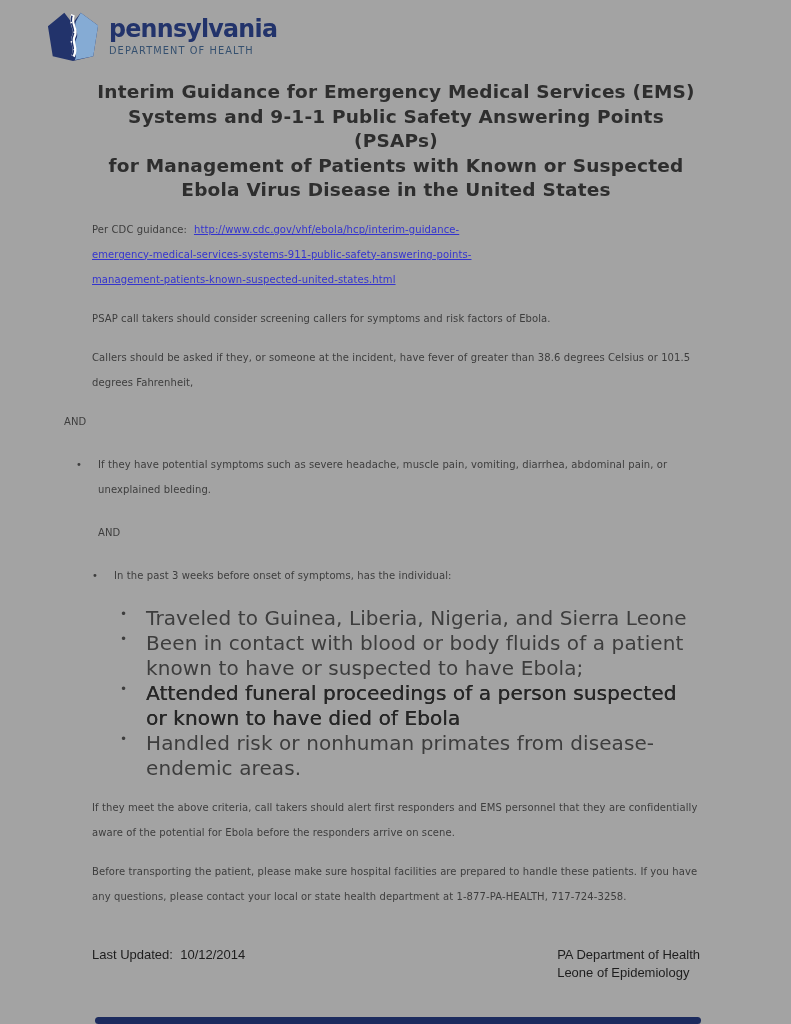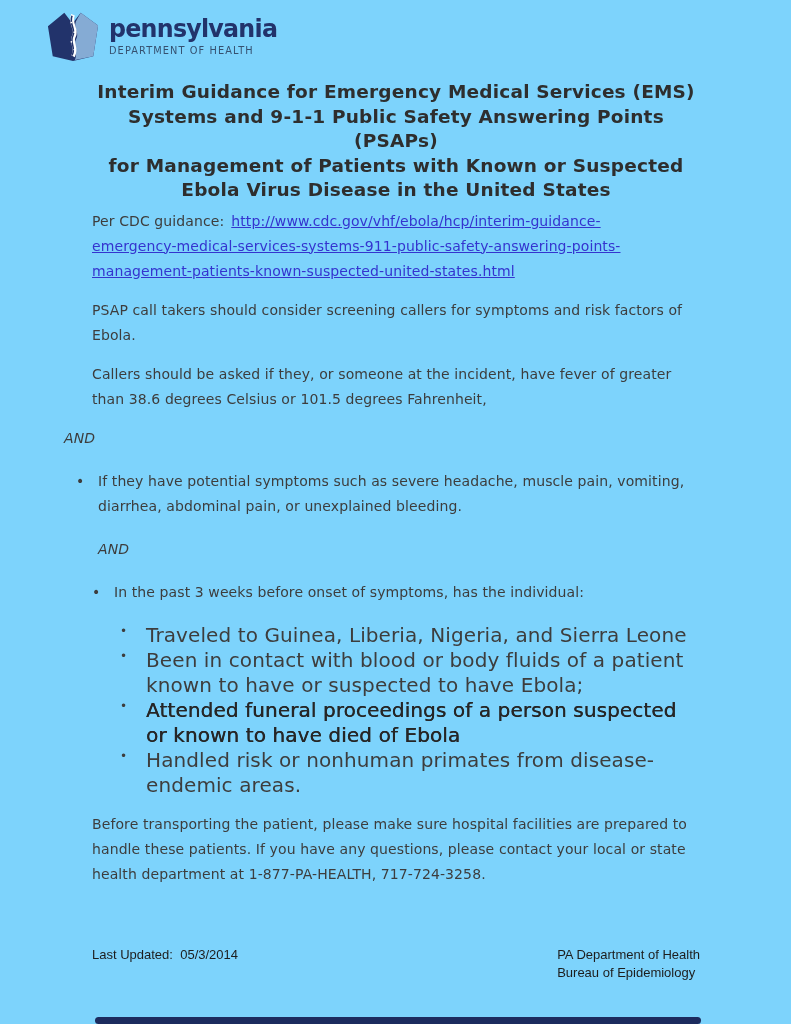--- a/index.html
+++ b/index.html
@@ -1,20 +1,20 @@
 <!DOCTYPE html>
 <html><head>
 <meta charset="utf-8">
 <style>
   * { margin:0; padding:0; box-sizing:border-box; }
   html,body { background:#ffffff; }
   .page {
     position:relative;
     width:791px; height:1024px;
-    background:#7dd3fc;
+    background:#a3a3a3;
     font-family:"DejaVu Sans", sans-serif;
     color:#3d3d3d;
     overflow:hidden;
   }
 
   
   .logo-row {
     position:absolute; top:10px; left:46px;
     display:flex; align-items:center; gap:9px;
   }
@@ -29,31 +29,31 @@
     margin-top:2px; transform:scaleX(.98); transform-origin:left center;
   }
 
   
   .content {
     position:absolute; top:80px; left:92px; width:608px;
   }
   .doc-title {
     font-size:18.5px; font-weight:bold; line-height:24.5px;
     color:#2e2e2e; text-align:center; white-space:pre-line;
-    margin-bottom:6px; letter-spacing:0.2px;
+    margin-bottom:14px; letter-spacing:0.2px;
   }
   .para {
-    font-size:14px; line-height:25px; margin-bottom:14px;
+    font-size:10px; line-height:25px; margin-bottom:14px;
     letter-spacing:0.1px;
   }
   .intro { white-space:pre-line; }
   .intro .prefix { margin-right:7px; }
   .intro a { color:#3434cf; text-decoration:underline; }
 
-  .and { margin-bottom:18px;font-style:italic; }
+  .and { margin-bottom:18px; }
   .and1 { margin-left:-28px; }
   .and2 { margin-left:6px; }
 
   .bullet-row { display:flex; margin-bottom:18px; }
   .bullet-row .marker { flex:0 0 22px; }
   .b1 { margin-left:-16px; }
   .b2 { margin-left:0; }
 
   .sub-list { margin-left:28px; margin-bottom:14px; }
   .sub-row { display:flex; }
@@ -140,28 +140,29 @@
       <div class="sub-row emphasis">
         <span class="marker">•</span>
         <span class="sub-text">Attended funeral proceedings of a person suspected or known to have died of Ebola</span>
       </div>
       <div class="sub-row">
         <span class="marker">•</span>
         <span class="sub-text">Handled risk or nonhuman primates from disease-endemic areas.</span>
       </div>
     </div>
 
+    <p class="para">If they meet the above criteria, call takers should alert first responders and EMS personnel that they are confidentially aware of the potential for Ebola before the responders arrive on scene.</p>
 
     <p class="para">Before transporting the patient, please make sure hospital facilities are prepared to handle these patients. If you have any questions, please contact your local or state health department at 1-877-PA-HEALTH, 717-724-3258.</p>
 
   </div>
 
   <div class="footer">
-    <div class="footer-left">Last Updated:  05/3/2014</div>
+    <div class="footer-left">Last Updated:  10/12/2014</div>
     <div class="footer-right">
       <div>PA Department of Health</div>
-      <div>Bureau of Epidemiology</div>
+      <div>Leone of Epidemiology</div>
     </div>
   </div>
 
   <div class="hscroll-thumb"></div>
 
 </div>
 
 </body></html>

